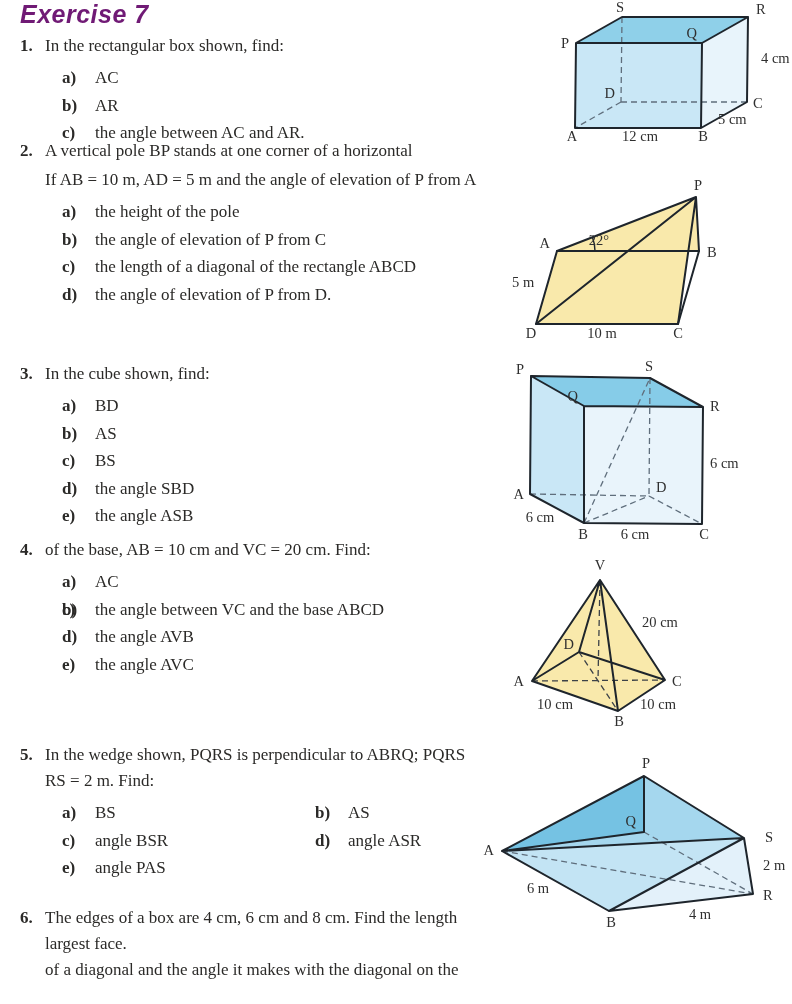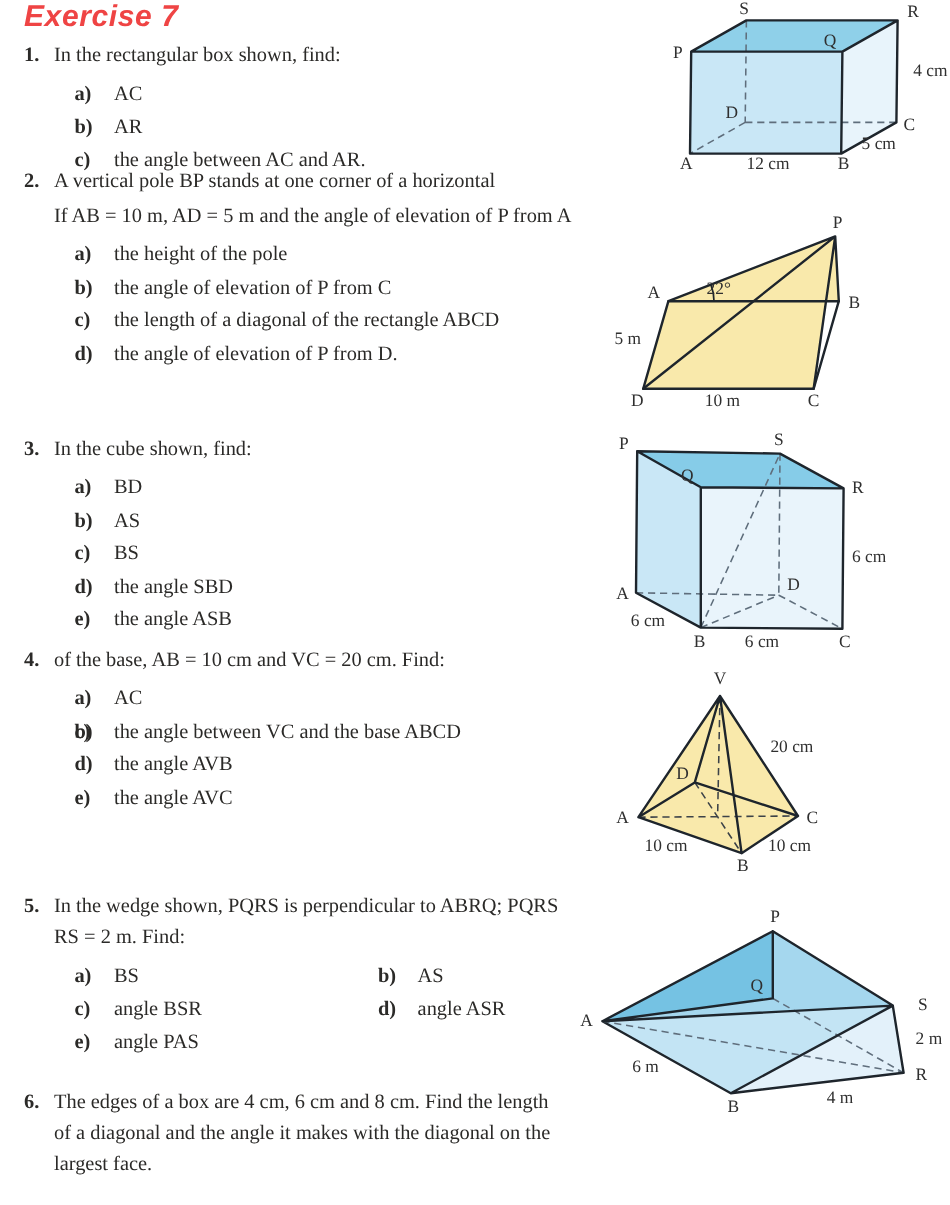--- a/index.html
+++ b/index.html
@@ -22,21 +22,21 @@
   .dim{font-size:14.5px;fill:#2f2f2f;}
   .solid{stroke:#1e252c;stroke-width:2;fill:none;stroke-linejoin:round;stroke-linecap:round;}
   .dashed{stroke:#5f6e7c;stroke-width:1.3;fill:none;stroke-dasharray:6 4;}
   .dasheddark{stroke:#3c4248;stroke-width:1.3;fill:none;stroke-dasharray:6 4;}
 </style>
 </head>
 <body>
 
 <div id="page">
 
-  <div id="title" style="color:#ef4444;">Exercise 7</div>
+  <div id="title" style="color:#701a75;">Exercise 7</div>
 
   <div class="problem" style="top:33px">
     <div class="prob-line">
       <span class="pnum">1.</span>
       <span>In the rectangular box shown, find:</span>
     </div>
     <ol class="parts">
       <li class="part"><span class="plabel">a)</span><span>AC</span></li>
       <li class="part"><span class="plabel">b)</span><span>AR</span></li>
       <li class="part"><span class="plabel">c)</span><span>the angle between AC and AR.</span></li>
@@ -105,24 +105,24 @@
       <li class="part"><span class="plabel">e)</span><span>angle PAS</span></li>
     </ol>
   </div>
 
   <div class="problem" style="top:905px">
     <div class="prob-line">
       <span class="pnum">6.</span>
       <span>The edges of a box are 4 cm, 6 cm and 8 cm. Find the length</span>
     </div>
     <div class="prob-line">
+      <span>largest face.</span>
+    </div>
+    <div class="prob-line">
       <span>of a diagonal and the angle it makes with the diagonal on the</span>
-    </div>
-    <div class="prob-line">
-      <span>largest face.</span>
     </div>
   </div>
 
   <svg class="diagram" style="left:545px;top:0;" width="247" height="142" viewBox="0 0 247 142">
     <polygon points="31,43 157,43 156,128 30,128" fill="#c9e7f6"></polygon>
     <polygon points="157,43 203,17 202,102 156,128" fill="#e8f4fb"></polygon>
     <polygon points="31,43 77,17 203,17 157,43" fill="#8fd0e9"></polygon>
     <path class="dashed" d="M77,17 L76,102 M76,102 L30,128 M76,102 L202,102"></path>
     <path class="solid" d="M30,128 L31,43 L77,17 L203,17 L202,102 L156,128 Z M31,43 L157,43 L156,128 M157,43 L203,17"></path>
     <text class="vtx" x="75" y="12" text-anchor="middle">S</text>

